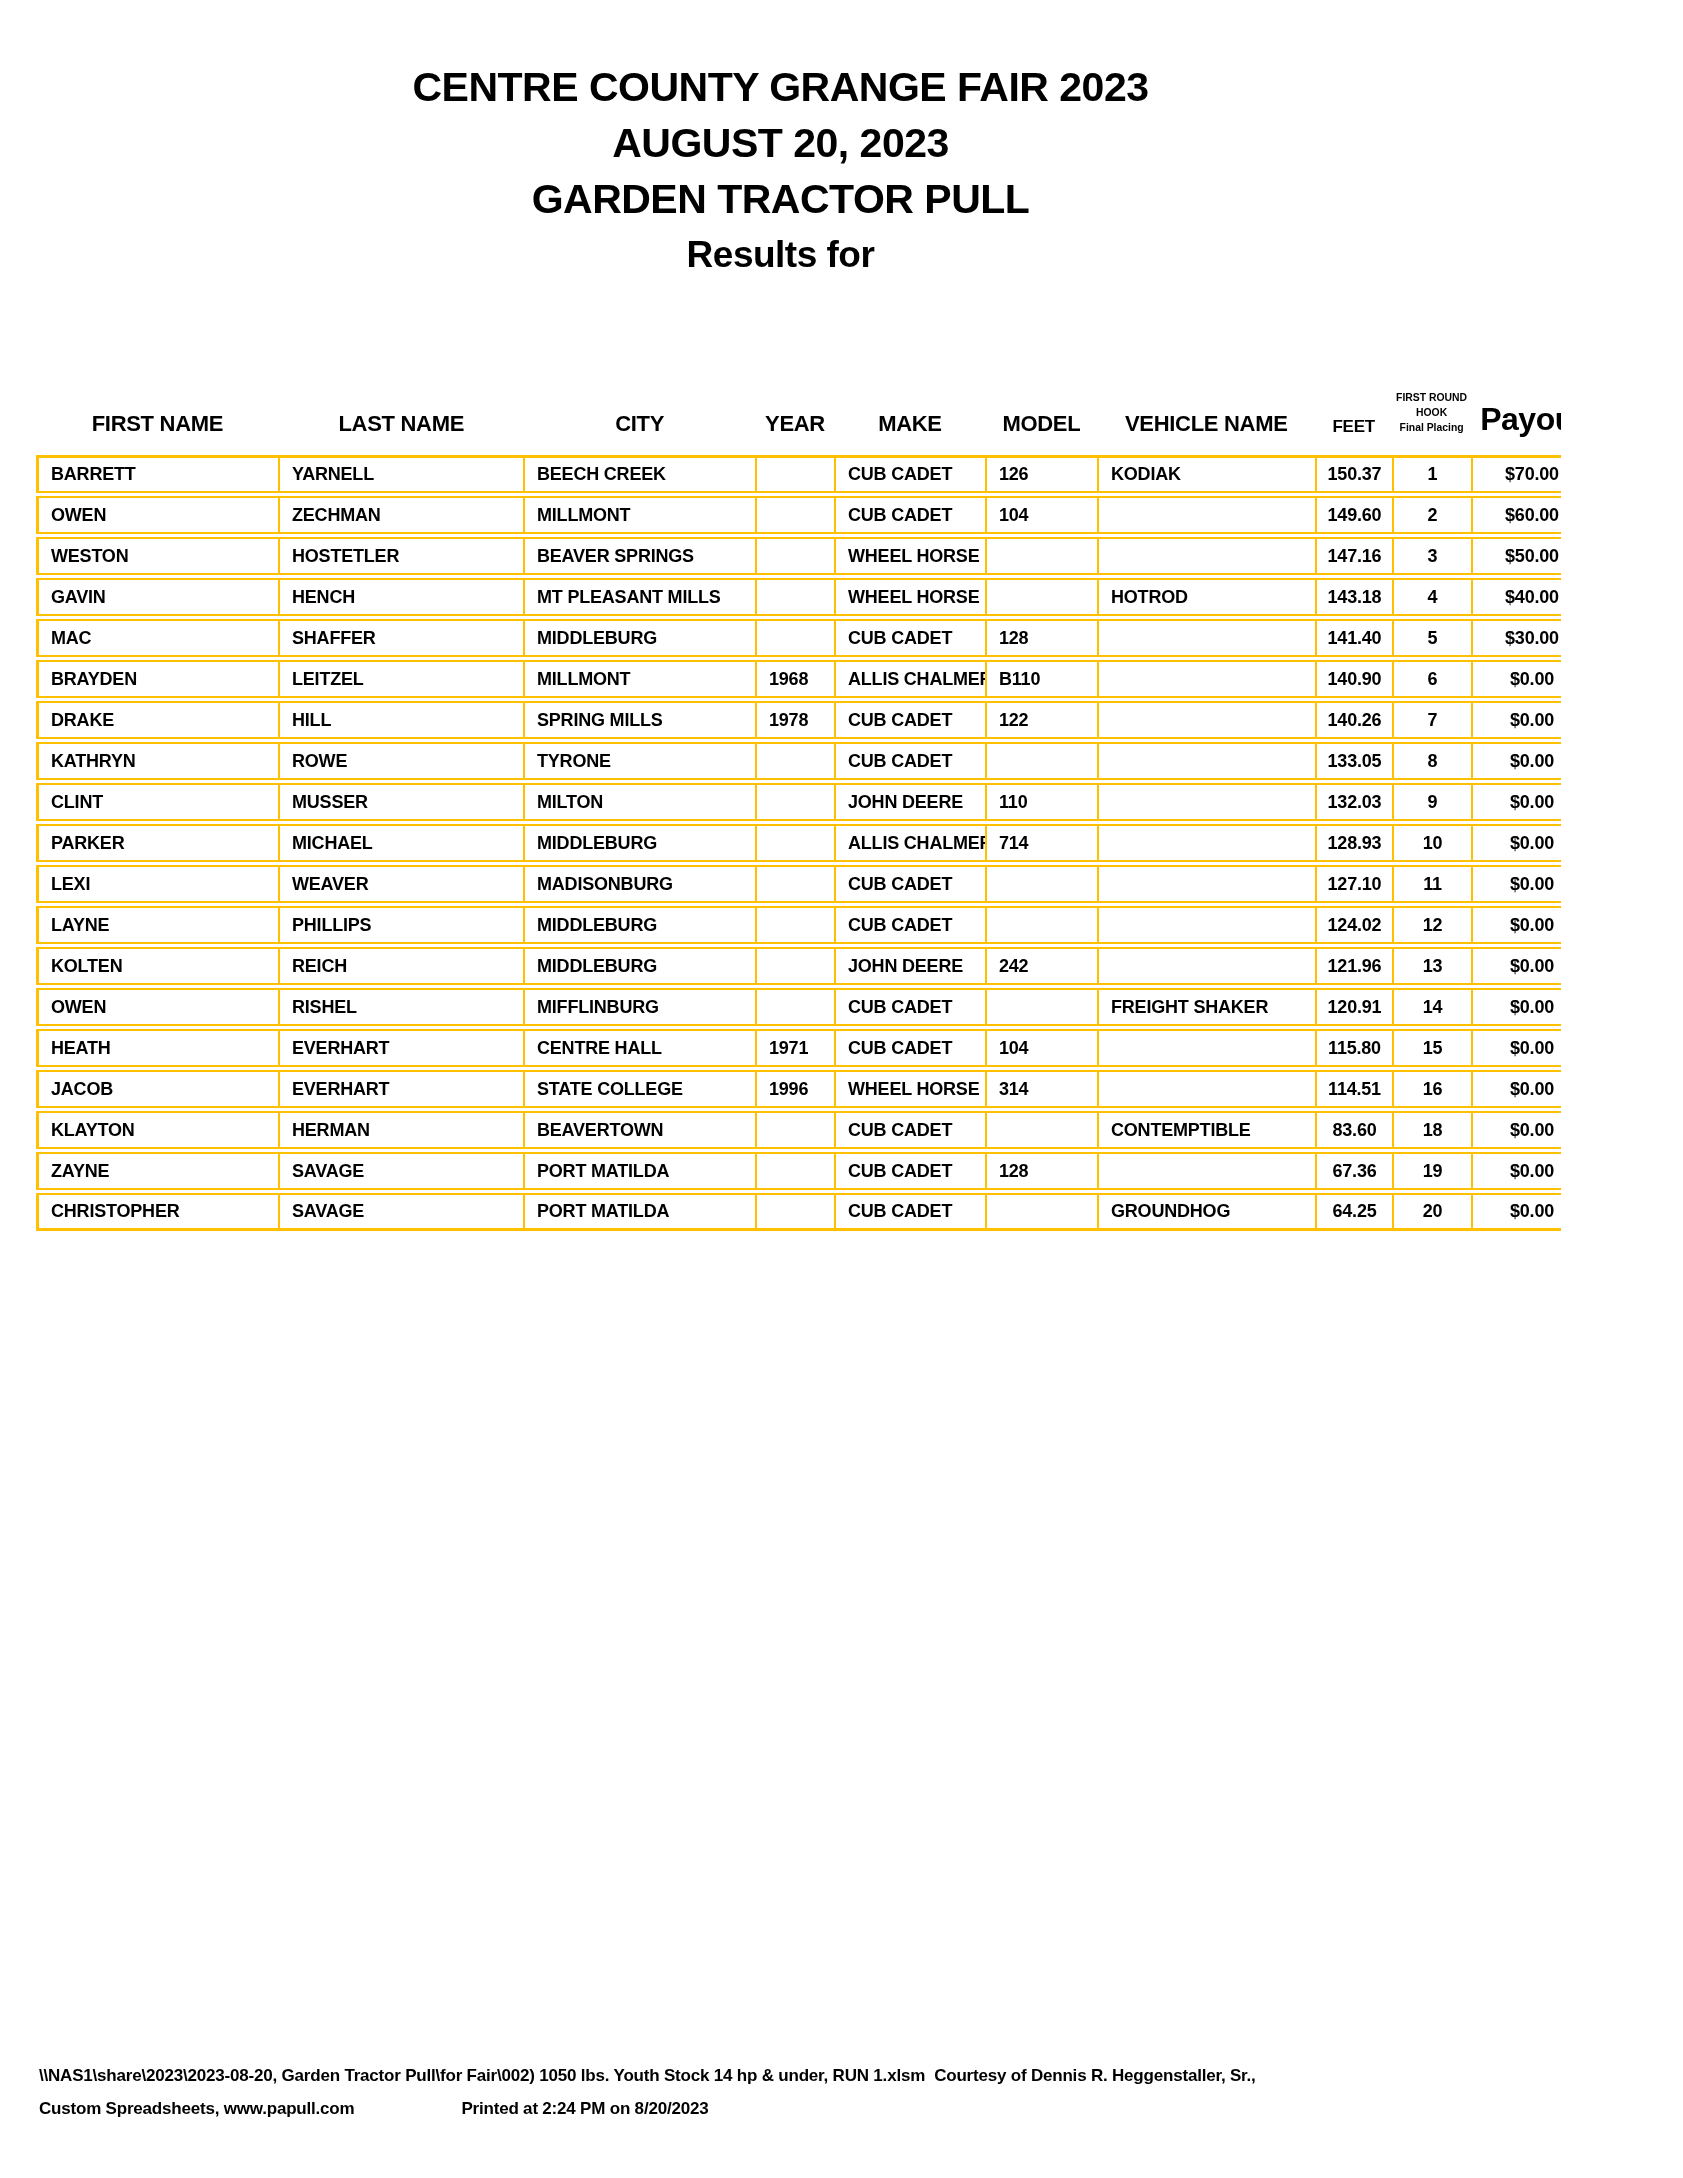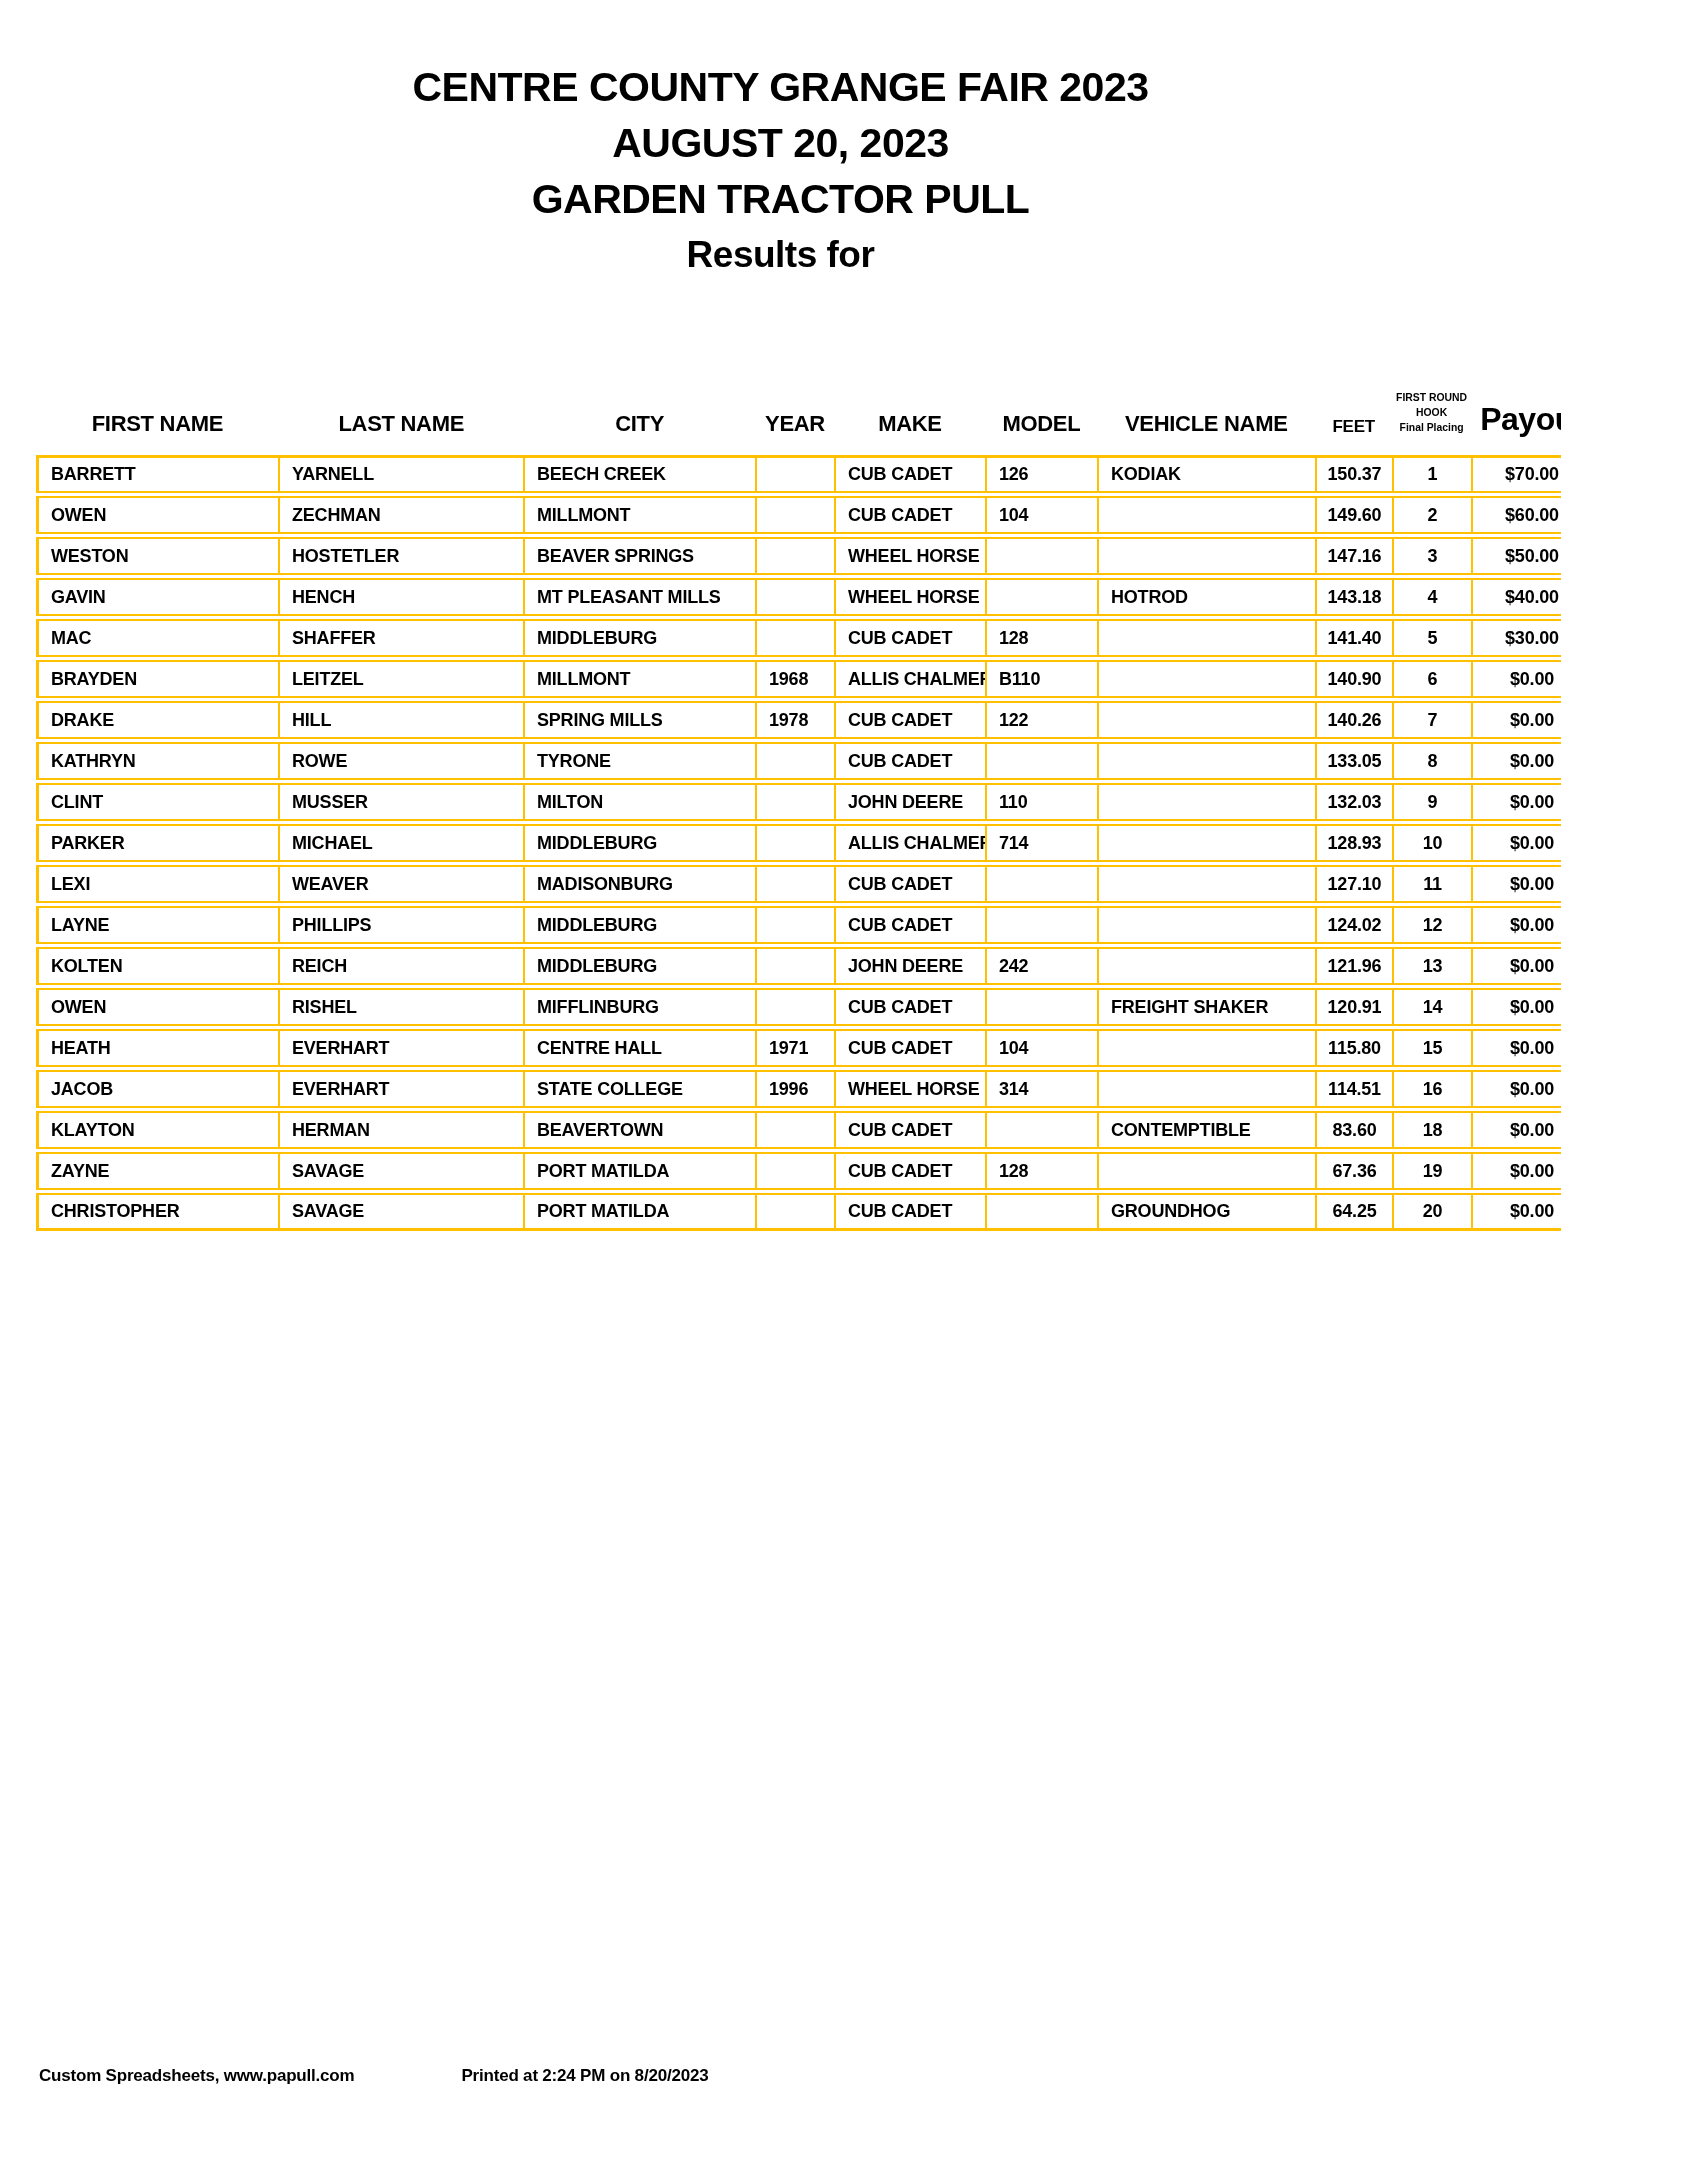--- a/index.html
+++ b/index.html
@@ -341,17 +341,18 @@
           <td></td>
           <td>GROUNDHOG</td>
           <td class="num">64.25</td>
           <td class="num">20</td>
           <td class="num">$0.00</td>
         </tr>
       </tbody>
   </table>
 
   <div class="footer">
+    <div class="f-line">\\NAS1\share\2023\2023-08-20, Garden Tractor Pull\for Fair\002) 1050 lbs. Youth Stock 14 hp &amp; under, RUN 1.xlsm  Courtesy of Dennis R. Heggenstaller, Sr.,</div>
     <div class="f-line"><span>Custom Spreadsheets, www.papull.com</span><span class="printed">Printed at 2:24 PM on 8/20/2023</span></div>
   </div>
 
 </div>
 
 
 </body></html>

